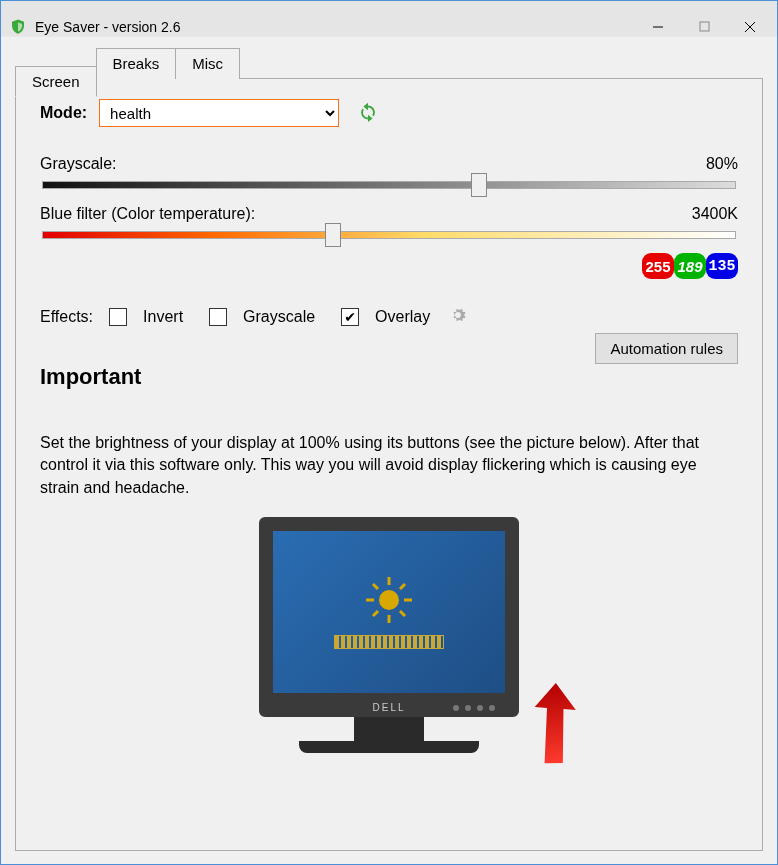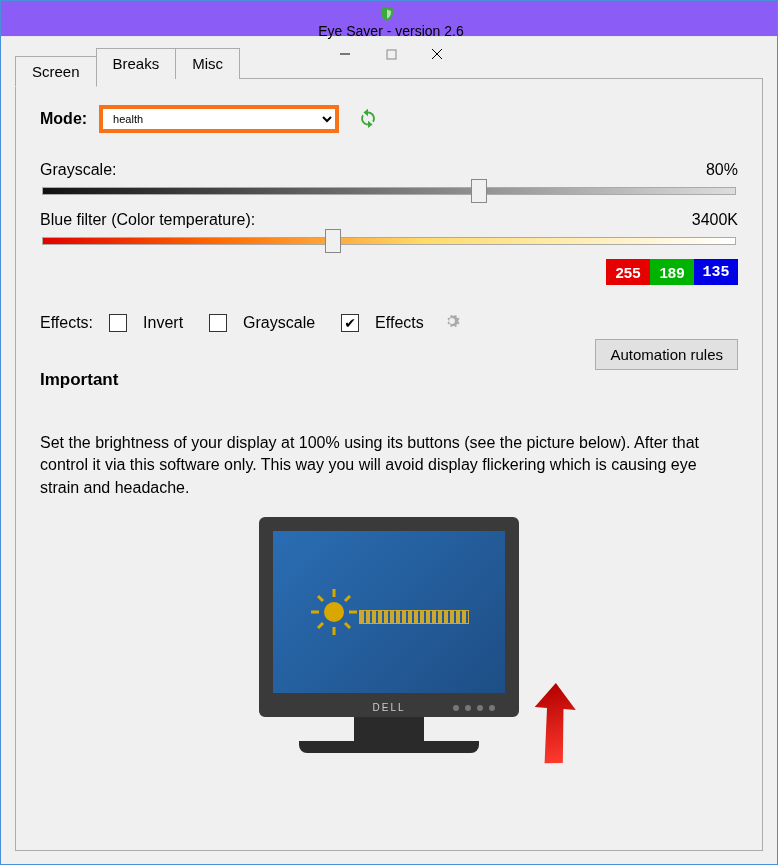--- a/index.html
+++ b/index.html
@@ -9,24 +9,23 @@
   background: #fff;
   width: 778px;
   height: 865px;
   overflow: hidden;
   border: 1px solid #4a90d9;
 }
 .titlebar {
   height: 36px;
   display: flex;
   align-items: center;
-  padding: 4px 4px 0 8px;
-  background: #8b5cf6;
+  padding: 16px 4px 0 8px;
+  background: #e5e5e5;
   border-bottom: 1px solid #e8e8e8;
-  flex-direction: column;
 }
 .titlebar .app-icon {
   width: 18px; height: 18px; margin-right: 8px;
   display: inline-flex; align-items:center; justify-content:center;
 }
 .titlebar .title { flex: 1; font-size: 14px; color: #000; }
 .winbtns { display: flex; }
 .winbtn {
   width: 46px; height: 30px;
   display: flex; align-items: center; justify-content: center;
@@ -41,36 +40,36 @@
   background: #f0f0f0;
   border: 1px solid #acacac;
   border-bottom: none;
   margin-right: -1px;
   color: #000;
   cursor: default;
 }
 .tab.active {
   background: #f0f0f0;
   border-bottom: 1px solid #f0f0f0;
-  position: relative; top: 8px;
+  position: relative; top: 18px;
 }
 .tab:not(.active){ background:#f0f0f0; }
 .panel {
   border: 1px solid #acacac;
   background: #f0f0f0;
-  padding: 26px 24px;
+  padding: 20px 24px;
   height: calc(100% - 34px);
   position: relative;
 }
 .row { display: flex; align-items: center; }
 .mode-label { font-weight: 700; font-size: 16px; margin-right: 12px; }
 .mode-select {
   height: 28px; width: 240px;
-  border: 4px solid #f97316; background: #fff;
-  font-size: 11px; padding: 0 6px;
+  border: 1px solid #f97316; background: #fff;
+  font-size: 15px; padding: 0 6px;
 }
 .refresh-icon { margin-left: 18px; color: #3aa83a; }
 .slider-block { margin-top: 28px; }
 .slider-head { display: flex; justify-content: space-between; font-size: 16px; margin-bottom: 6px; }
 .track {
   position: relative; height: 10px; margin: 8px 2px 12px 2px;
 }
 .track.brightness .bar {
   height: 8px; width: 100%;
   background: linear-gradient(to right, #111 0%, #ddd 100%);
@@ -81,47 +80,47 @@
   background: linear-gradient(to right, #e20000 0%, #ff6a00 25%, #ffdb6a 55%, #ffffff 100%);
   border: 1px solid #aaa;
 }
 .thumb {
   position: absolute; top: -8px; width: 16px; height: 24px;
   background: #f0f0f0; border: 1px solid #888;
   transform: translateX(-50%);
 }
 .rgb { display: flex; justify-content: flex-end; gap: 0; margin-top: 4px; }
 .rgb-box {
-  width: 44px; height: 26px; color: #fff; font-weight: 700; font-size: 15px;
-  display: flex; align-items: center; justify-content: center;
+  width: 32px; height: 26px; color: #fff; font-weight: 700; font-size: 15px;
+  display: flex; align-items: center; justify-content: center; border-radius: 9px;
 }
 .rgb-r { background: #e60000; }
-.rgb-g { background: #00b300; }
+.rgb-g { background: #00b300; font-style: italic; }
 .rgb-b { background: #0000e6; font-family: Liberation Mono, monospace; }
 .effects { margin-top: 26px; display: flex; align-items: center; gap: 16px; font-size: 16px; }
 .chk { width: 18px; height: 18px; border: 1px solid #333; background:#fff; display:inline-flex; align-items:center; justify-content:center; }
 .chk.checked::after { content: "✔"; font-size: 14px; line-height: 1; }
 .gear { color: #999; margin-left: 2px; }
 .auto-btn {
   margin-top: 4px; float: right;
   border: 1px solid #adadad; background: #e1e1e1;
   padding: 6px 14px; font-size: 15px;
 }
 .important { clear: both; margin-top: 14px; }
-.important h3 { font-size: 17px; font-weight: 700; margin-bottom: 16px; }
+.important h3 { font-size: 22px; font-weight: 700; margin-bottom: 16px; }
 .important p { font-size: 16px; line-height: 1.4; margin-top: 42px; }
 .monitor-wrap { display:flex; justify-content:center; margin-top: 18px; position:relative; }
 .monitor {
   width: 260px;
 }
 .screen {
   height: 200px; background: linear-gradient(135deg,#2a6db3 0%, #1e4e85 100%);
   border: 14px solid #3a3a3a; border-bottom-width: 24px;
   border-radius: 6px; position: relative;
-  display:flex; flex-direction:row; align-items:center; justify-content:center;
+  display:flex; flex-direction:column; align-items:center; justify-content:center;
 }
 .sun { width: 50px; height: 50px; position: relative; }
 .sun svg { width:100%; height:100%; }
 .progress { width: 110px; height: 14px; border:1px solid #caa832; margin-top:10px;
   background: repeating-linear-gradient(to right,#caa832 0 4px, transparent 4px 6px); }
 .stand { width: 70px; height: 24px; background:#2a2a2a; margin: 0 auto; }
 .base { width: 180px; height: 12px; background:#2a2a2a; margin: 0 auto; border-radius: 0 0 8px 8px; }
 .bezel-logo { position:absolute; bottom:-20px; left:50%; transform:translateX(-50%); color:#ccc; font-size:10px; letter-spacing:2px; }
 .bezel-btns { position:absolute; right:10px; bottom:-18px; display:flex; gap:6px; }
 .bezel-btns span { width:6px; height:6px; background:#777; border-radius:50%; display:block; }
@@ -209,21 +208,21 @@
       </div>
     </div>
 
     <div class="effects">
       <span>Effects:</span>
       <span class="chk" id="chk-invert"></span>
       <span>Invert</span>
       <span class="chk" id="chk-grayscale" style="margin-left:10px;"></span>
       <span>Grayscale</span>
       <span class="chk checked" id="chk-overlay" style="margin-left:10px;"></span>
-      <span>Effects</span>
+      <span>Overlay</span>
       <span class="gear">
         <svg width="20" height="20" viewBox="0 0 24 24">
             <path fill="#aaa" d="M19.4 13l.6-1-.6-1 1.7-1.3-1-1.7-2 .5-.8-.8.5-2-1.7-1L14.8 6l-1-.6-1 .6L11.5 4.7l-1.7 1 .5 2-.8.8-2-.5-1 1.7L8.2 11l-.6 1 .6 1-1.7 1.3 1 1.7 2-.5.8.8-.5 2 1.7 1 1.3-1.7 1 .6 1-.6 1.3 1.7 1.7-1-.5-2 .8-.8 2 .5 1-1.7L19.4 13zM12 15.5A3.5 3.5 0 1 1 12 8.5a3.5 3.5 0 0 1 0 7z"></path>
           </svg>
       </span>
     </div>
 
     <button class="auto-btn">Automation rules</button>
 
     <div class="important">

